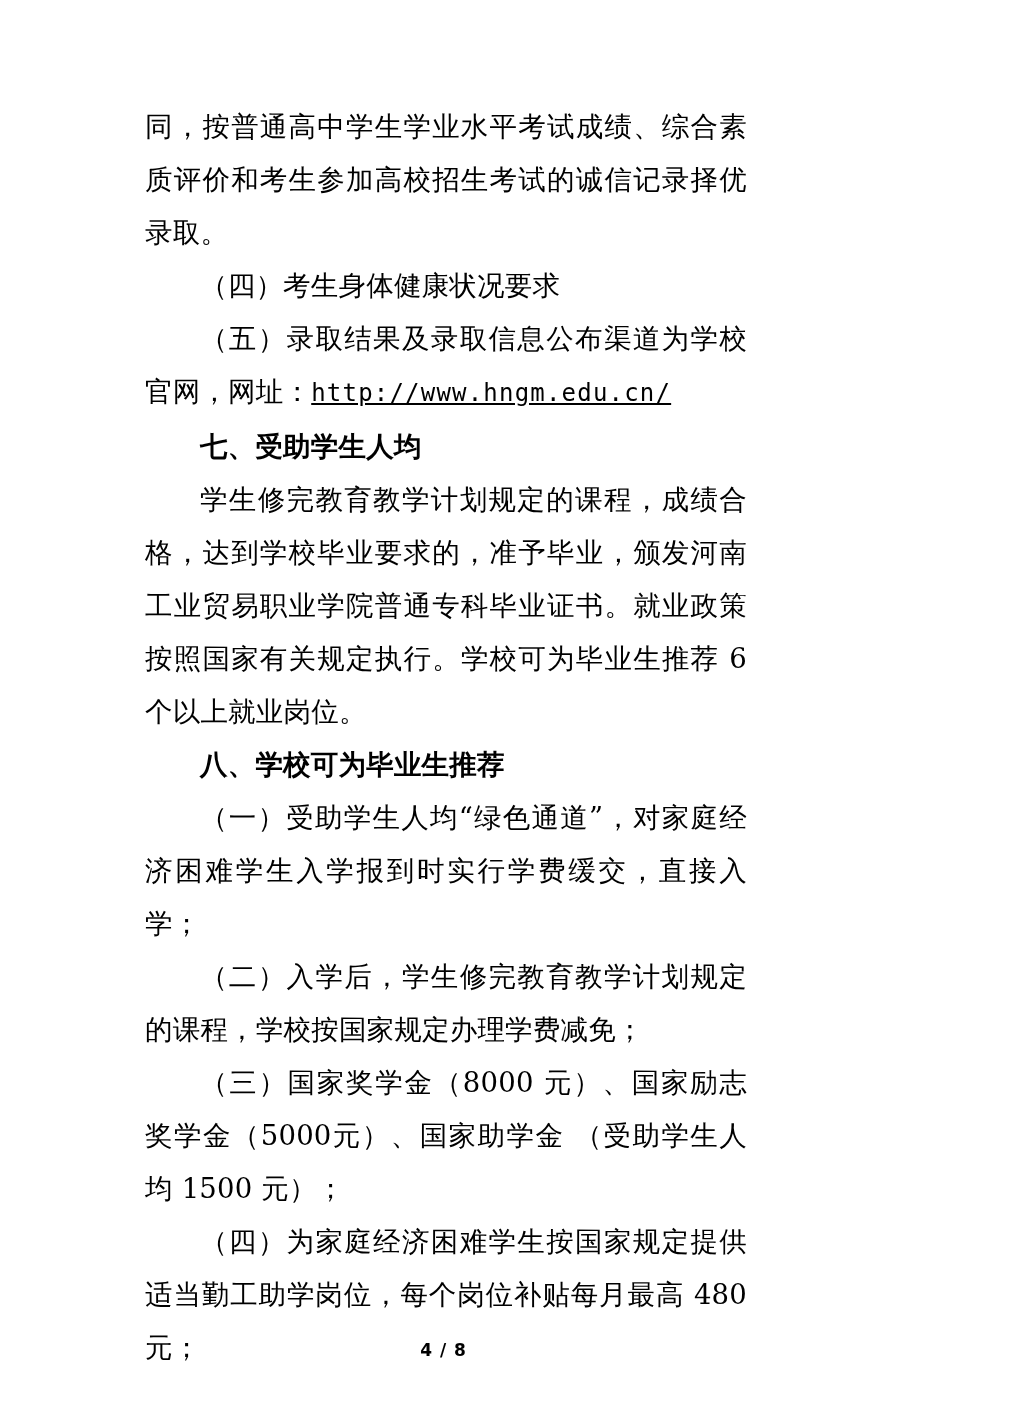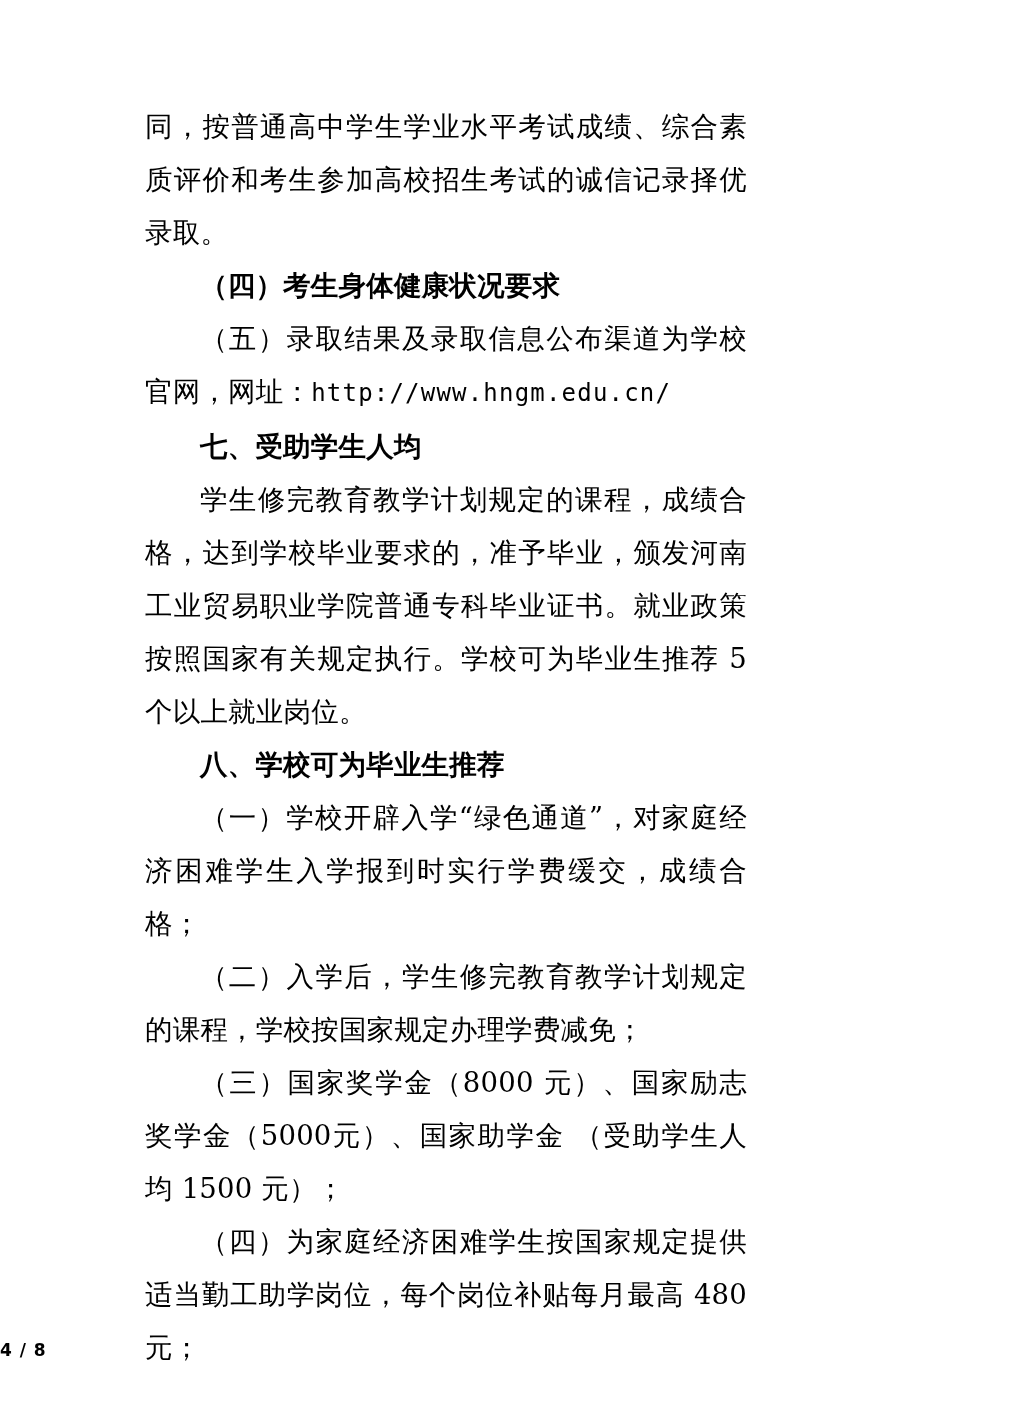--- a/index.html
+++ b/index.html
@@ -36,33 +36,34 @@
     text-indent: 2em;
   }
   .heading {
     margin: 0;
     text-indent: 2em;
     font-weight: bold;
   }
   .subheading {
     margin: 0;
     text-indent: 2em;
-    font-weight: bold;
+    font-weight: normal;
   }
   .link {
     font-family: "DejaVu Sans Mono", "Liberation Mono", monospace;
     font-size: 24px;
+    text-decoration: underline;
     letter-spacing: 1.2px;
   }
   .footer {
     position: absolute;
     left: 0;
     right: 0;
     bottom: 62px;
-    text-align: left;
+    text-align: center;
     font-family: "DejaVu Sans", "Liberation Sans", sans-serif;
     font-size: 17px;
     font-weight: bold;
     letter-spacing: 1px;
   }
 </style>
 </head>
 <body>
 
 <div class="page">
@@ -70,25 +71,25 @@
 
     <p class="para">同，按普通高中学生学业水平考试成绩、综合素质评价和考生参加高校招生考试的诚信记录择优录取。</p>
 
     <p class="subheading">（四）考生身体健康状况要求</p>
 
 
     <p class="para indent"><span>（五）录取结果及录取信息公布渠道为学校官网，网址：</span><span class="link">http://www.hngm.edu.cn/</span></p>
 
     <p class="heading">七、受助学生人均</p>
 
-    <p class="para indent">学生修完教育教学计划规定的课程，成绩合格，达到学校毕业要求的，准予毕业，颁发河南工业贸易职业学院普通专科毕业证书。就业政策按照国家有关规定执行。学校可为毕业生推荐 5 个以上就业岗位。</p>
+    <p class="para indent">学生修完教育教学计划规定的课程，成绩合格，达到学校毕业要求的，准予毕业，颁发河南工业贸易职业学院普通专科毕业证书。就业政策按照国家有关规定执行。学校可为毕业生推荐 6 个以上就业岗位。</p>
 
     <p class="heading">八、学校可为毕业生推荐</p>
 
-    <p class="para indent">（一）学校开辟入学“绿色通道”，对家庭经济困难学生入学报到时实行学费缓交，成绩合格；</p>
+    <p class="para indent">（一）受助学生人均“绿色通道”，对家庭经济困难学生入学报到时实行学费缓交，直接入学；</p>
 
     <p class="para indent">（二）入学后，学生修完教育教学计划规定的课程，学校按国家规定办理学费减免；</p>
 
     <p class="para indent">（三）国家奖学金（8000 元）、国家励志奖学金（5000元）、国家助学金 （受助学生人均 1500 元）；</p>
 
     <p class="para indent">（四）为家庭经济困难学生按国家规定提供适当勤工助学岗位，每个岗位补贴每月最高 480 元；</p>
 
   </div>
 
   <div class="footer">4 / 8</div>

